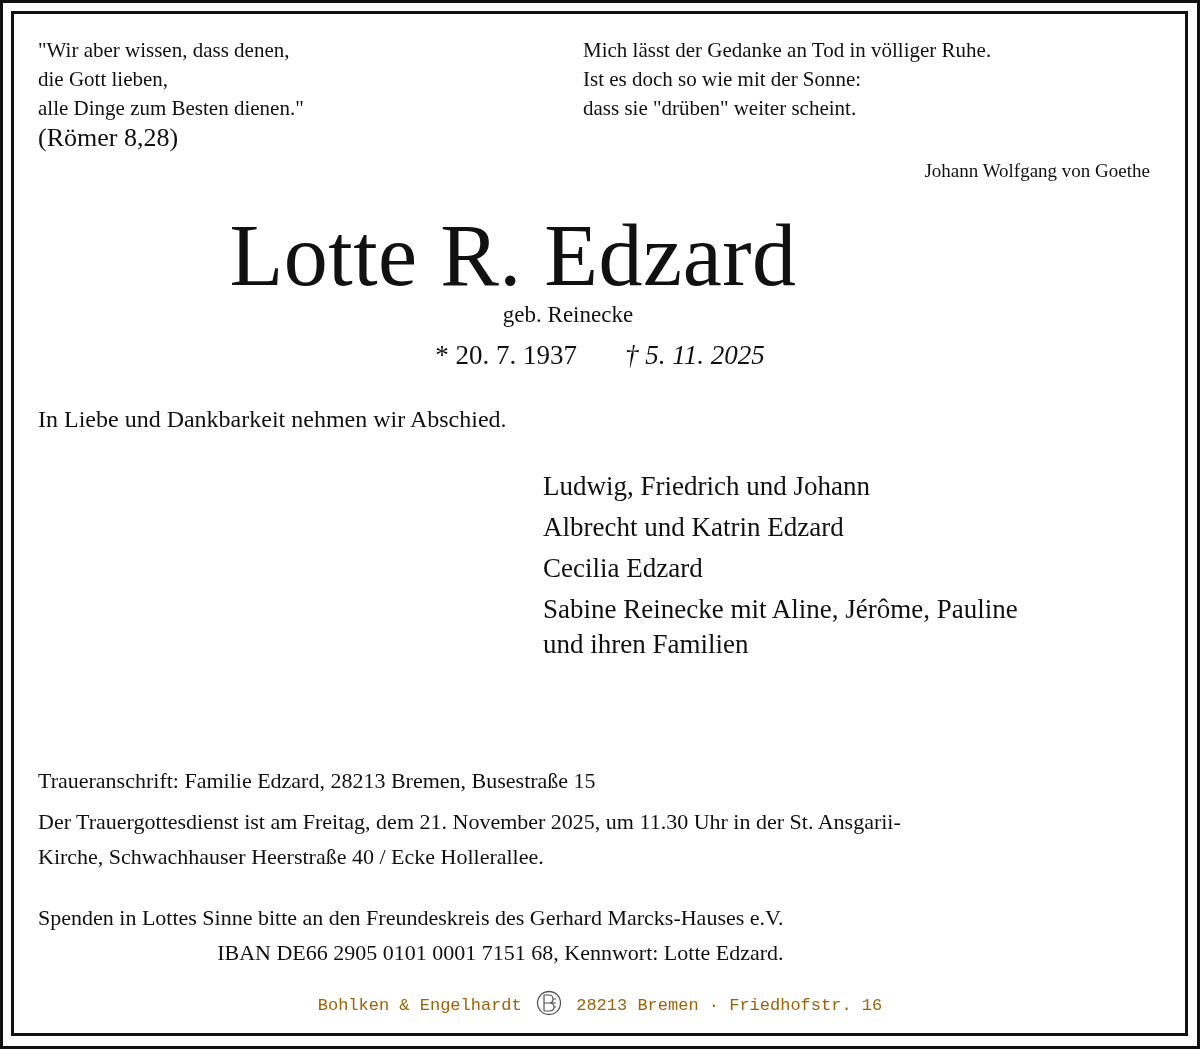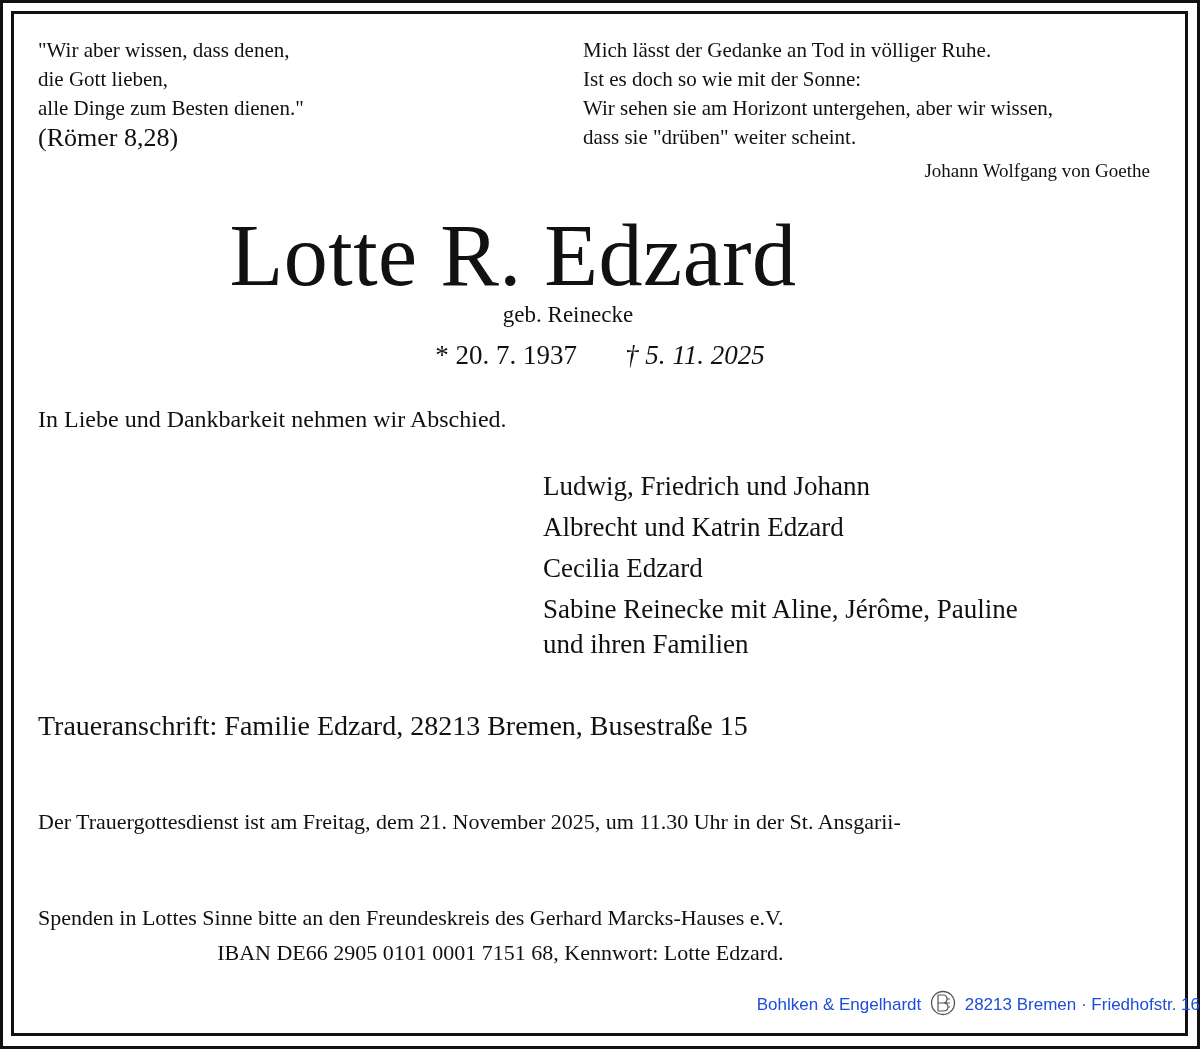--- a/index.html
+++ b/index.html
@@ -14,44 +14,43 @@
   .quote-left .ref { font-size: 26px; }
   .quote-right { left: 583px; top: 36px; font-size: 21px; line-height: 29px; }
   .goethe { left: 0; top: 160px; width: 1150px; text-align: right; font-size: 19px; }
   .name { left: 0; top: 206px; width: 1026px; text-align: center; font-size: 88px; line-height: 100px; letter-spacing: 0.5px; }
   .maiden { left: 0; top: 302px; width: 1136px; text-align: center; font-size: 23px; }
   .dates { left: 0; top: 340px; width: 1200px; text-align: center; font-size: 27px; }
   .dates span + span { margin-left: 48px; font-style: italic; }
   .farewell { left: 38px; top: 406px; font-size: 24px; }
   .family { left: 543px; top: 466px; font-size: 27px; line-height: 41px; }
   .family div:nth-child(5) { line-height: 40px; }
-  .address { left: 38px; top: 710px; font-size: 28px; }
+  .address { left: 38px; top: 768px; font-size: 22px; }
   .service { left: 38px; top: 804px; font-size: 22px; line-height: 35px; }
   .donation { left: 38px; top: 900px; font-size: 22px; line-height: 35px; text-align: right; }
-  .footer { left: 0; top: 990px; width: 1200px; text-align: right;
-            font-family: Liberation Sans, sans-serif; font-size: 17px; color: #1d4ed8; }
+  .footer { left: 0; top: 990px; width: 1200px; text-align: center;
+            font-family: Liberation Mono, monospace; font-size: 17px; color: #a16207; }
   .footer .logo { display: inline-block; vertical-align: middle; margin: 0 4px; }
 </style>
 </head>
 <body>
 
 <div class="outer"></div>
 <div class="inner"></div>
 
 <div class="abs quote-left">
   <div>"Wir aber wissen, dass denen,</div>
   <div>die Gott lieben,</div>
   <div>alle Dinge zum Besten dienen."</div>
   <div class="ref">(Römer 8,28)</div>
 </div>
 
 <div class="abs quote-right">
   <div>Mich lässt der Gedanke an Tod in völliger Ruhe.</div>
   <div>Ist es doch so wie mit der Sonne:</div>
-  <div>Wir sehen sie am Horizont untergehen, aber wir wissen,</div>
   <div>dass sie "drüben" weiter scheint.</div>
 </div>
 <div class="abs goethe">Johann Wolfgang von Goethe</div>
 
 <div class="abs name">Lotte R. Edzard</div>
 <div class="abs maiden">geb. Reinecke</div>
 <div class="abs dates">
   <span>* 20. 7. 1937</span><span>† 5. 11. 2025</span>
 </div>
 
@@ -62,20 +61,21 @@
   <div>Albrecht und Katrin Edzard</div>
   <div>Cecilia Edzard</div>
   <div>Sabine Reinecke mit Aline, Jérôme, Pauline</div>
   <div style="margin-top:-6px">und ihren Familien</div>
 </div>
 
 <div class="abs address">Traueranschrift: Familie Edzard, 28213 Bremen, Busestraße 15</div>
 
 <div class="abs service">
   <div>Der Trauergottesdienst ist am Freitag, dem 21. November 2025, um 11.30 Uhr in der St. Ansgarii-</div>
+  <div>Kirche, Schwachhauser Heerstraße 40 / Ecke Hollerallee.</div>
 </div>
 
 <div class="abs donation">
   <div>Spenden in Lottes Sinne bitte an den Freundeskreis des Gerhard Marcks-Hauses e.V.</div>
   <div>IBAN DE66 2905 0101 0001 7151 68, Kennwort: Lotte Edzard.</div>
 </div>
 
 <div class="abs footer">
   <span>Bohlken &amp; Engelhardt</span>
   <span class="logo">

